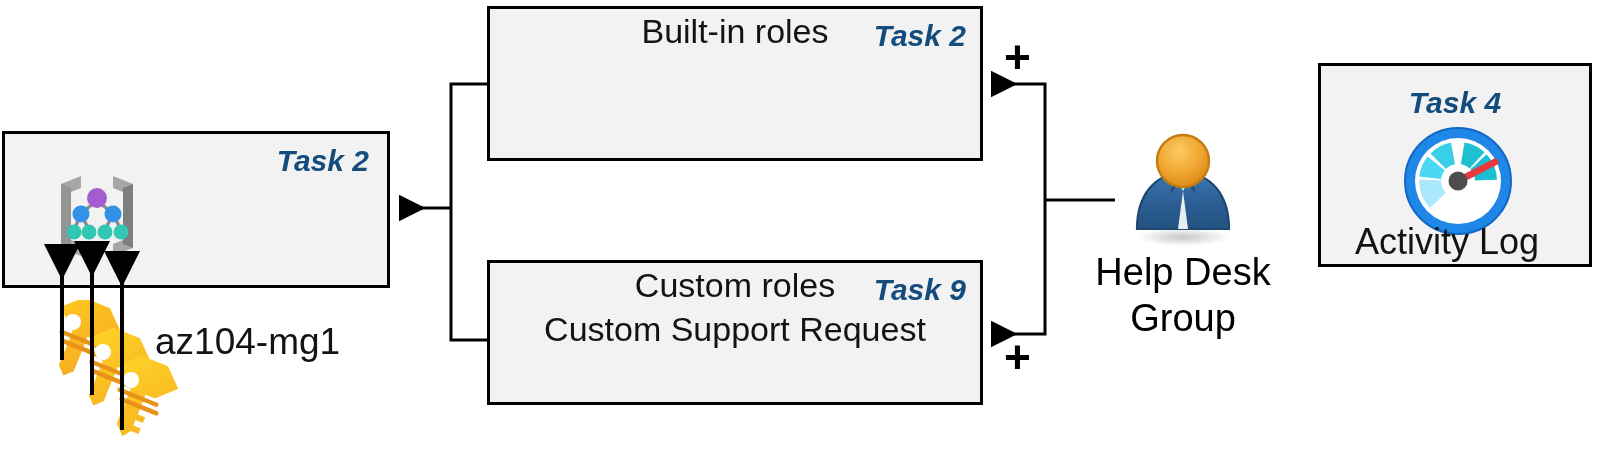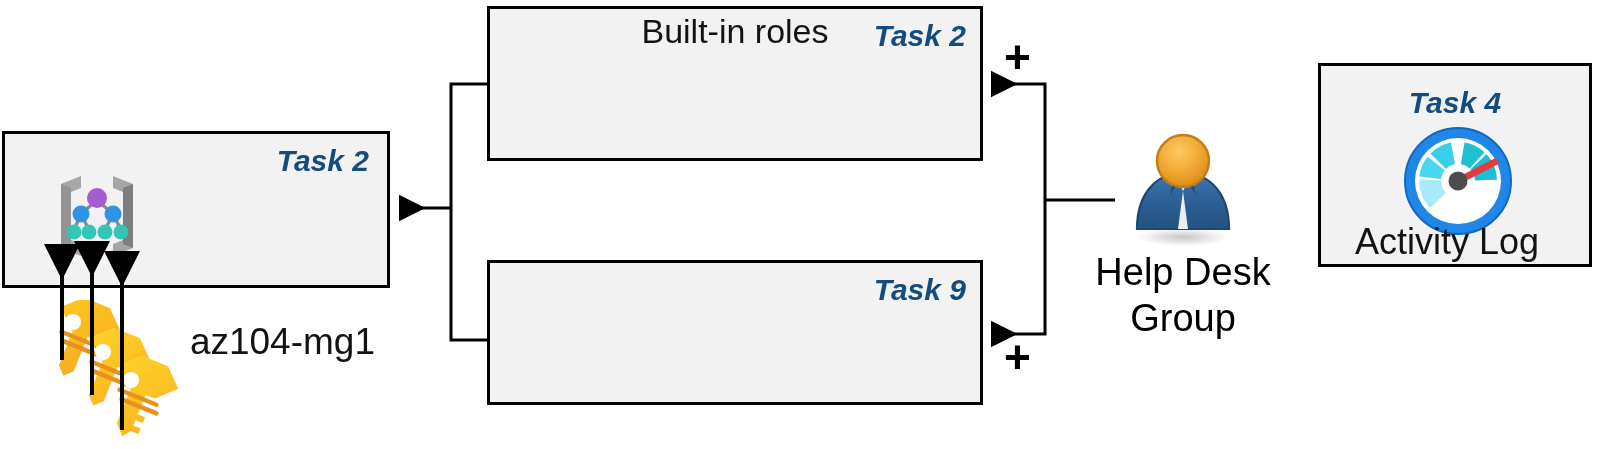--- a/index.html
+++ b/index.html
@@ -49,21 +49,21 @@
 
   .box-text {
     position: absolute;
     left: 0; right: 0;
     text-align: center;
     color: #131313;
     font-size: 34px;
     line-height: 44px;
     white-space: nowrap;
   }
-  #task1-label { top: 186px; left: 150px; right: 12px; text-align: right; font-size: 37px; }
+  #task1-label { top: 186px; left: 150px; right: 12px; text-align: left; font-size: 37px; }
   #task2-lines { top: 40px; }
   #task3-lines { top: 40px; }
   #task4-caption { left: 0; right: 16px; top: 154px; font-size: 36px; }
 
   
   #overlay {
     position: absolute;
     left: 0; top: 0;
     width: 1606px; height: 449px;
     pointer-events: none;
@@ -141,20 +141,24 @@
   <div class="task-box" id="task2-box">
     <div class="task-tag" id="task2-tag">Task 2</div>
     <div id="task2-lines">
       <div class="box-text" style="position:relative; top:0;">Built-in roles</div>
     </div>
   </div>
 
   
   <div class="task-box" id="task3-box">
     <div class="task-tag" id="task3-tag">Task 9</div>
+    <div id="task3-lines">
+      <div class="box-text" style="position:relative; top:0;">Custom roles</div>
+      <div class="box-text" style="position:relative; top:0;">Custom Support Request</div>
+    </div>
   </div>
 
   
   <div class="task-box" id="task4-box">
     <div class="task-tag" id="task4-tag">Task 4</div>
 
     <span>
       <svg style="position:absolute; left:81px; top:59px;" width="112" height="112" viewBox="0 0 112 112">
         <circle cx="56" cy="56" r="53" fill="#1E87E8"></circle>
         <circle cx="56" cy="56" r="53" fill="none" stroke="#1367C4" stroke-width="2"></circle>

